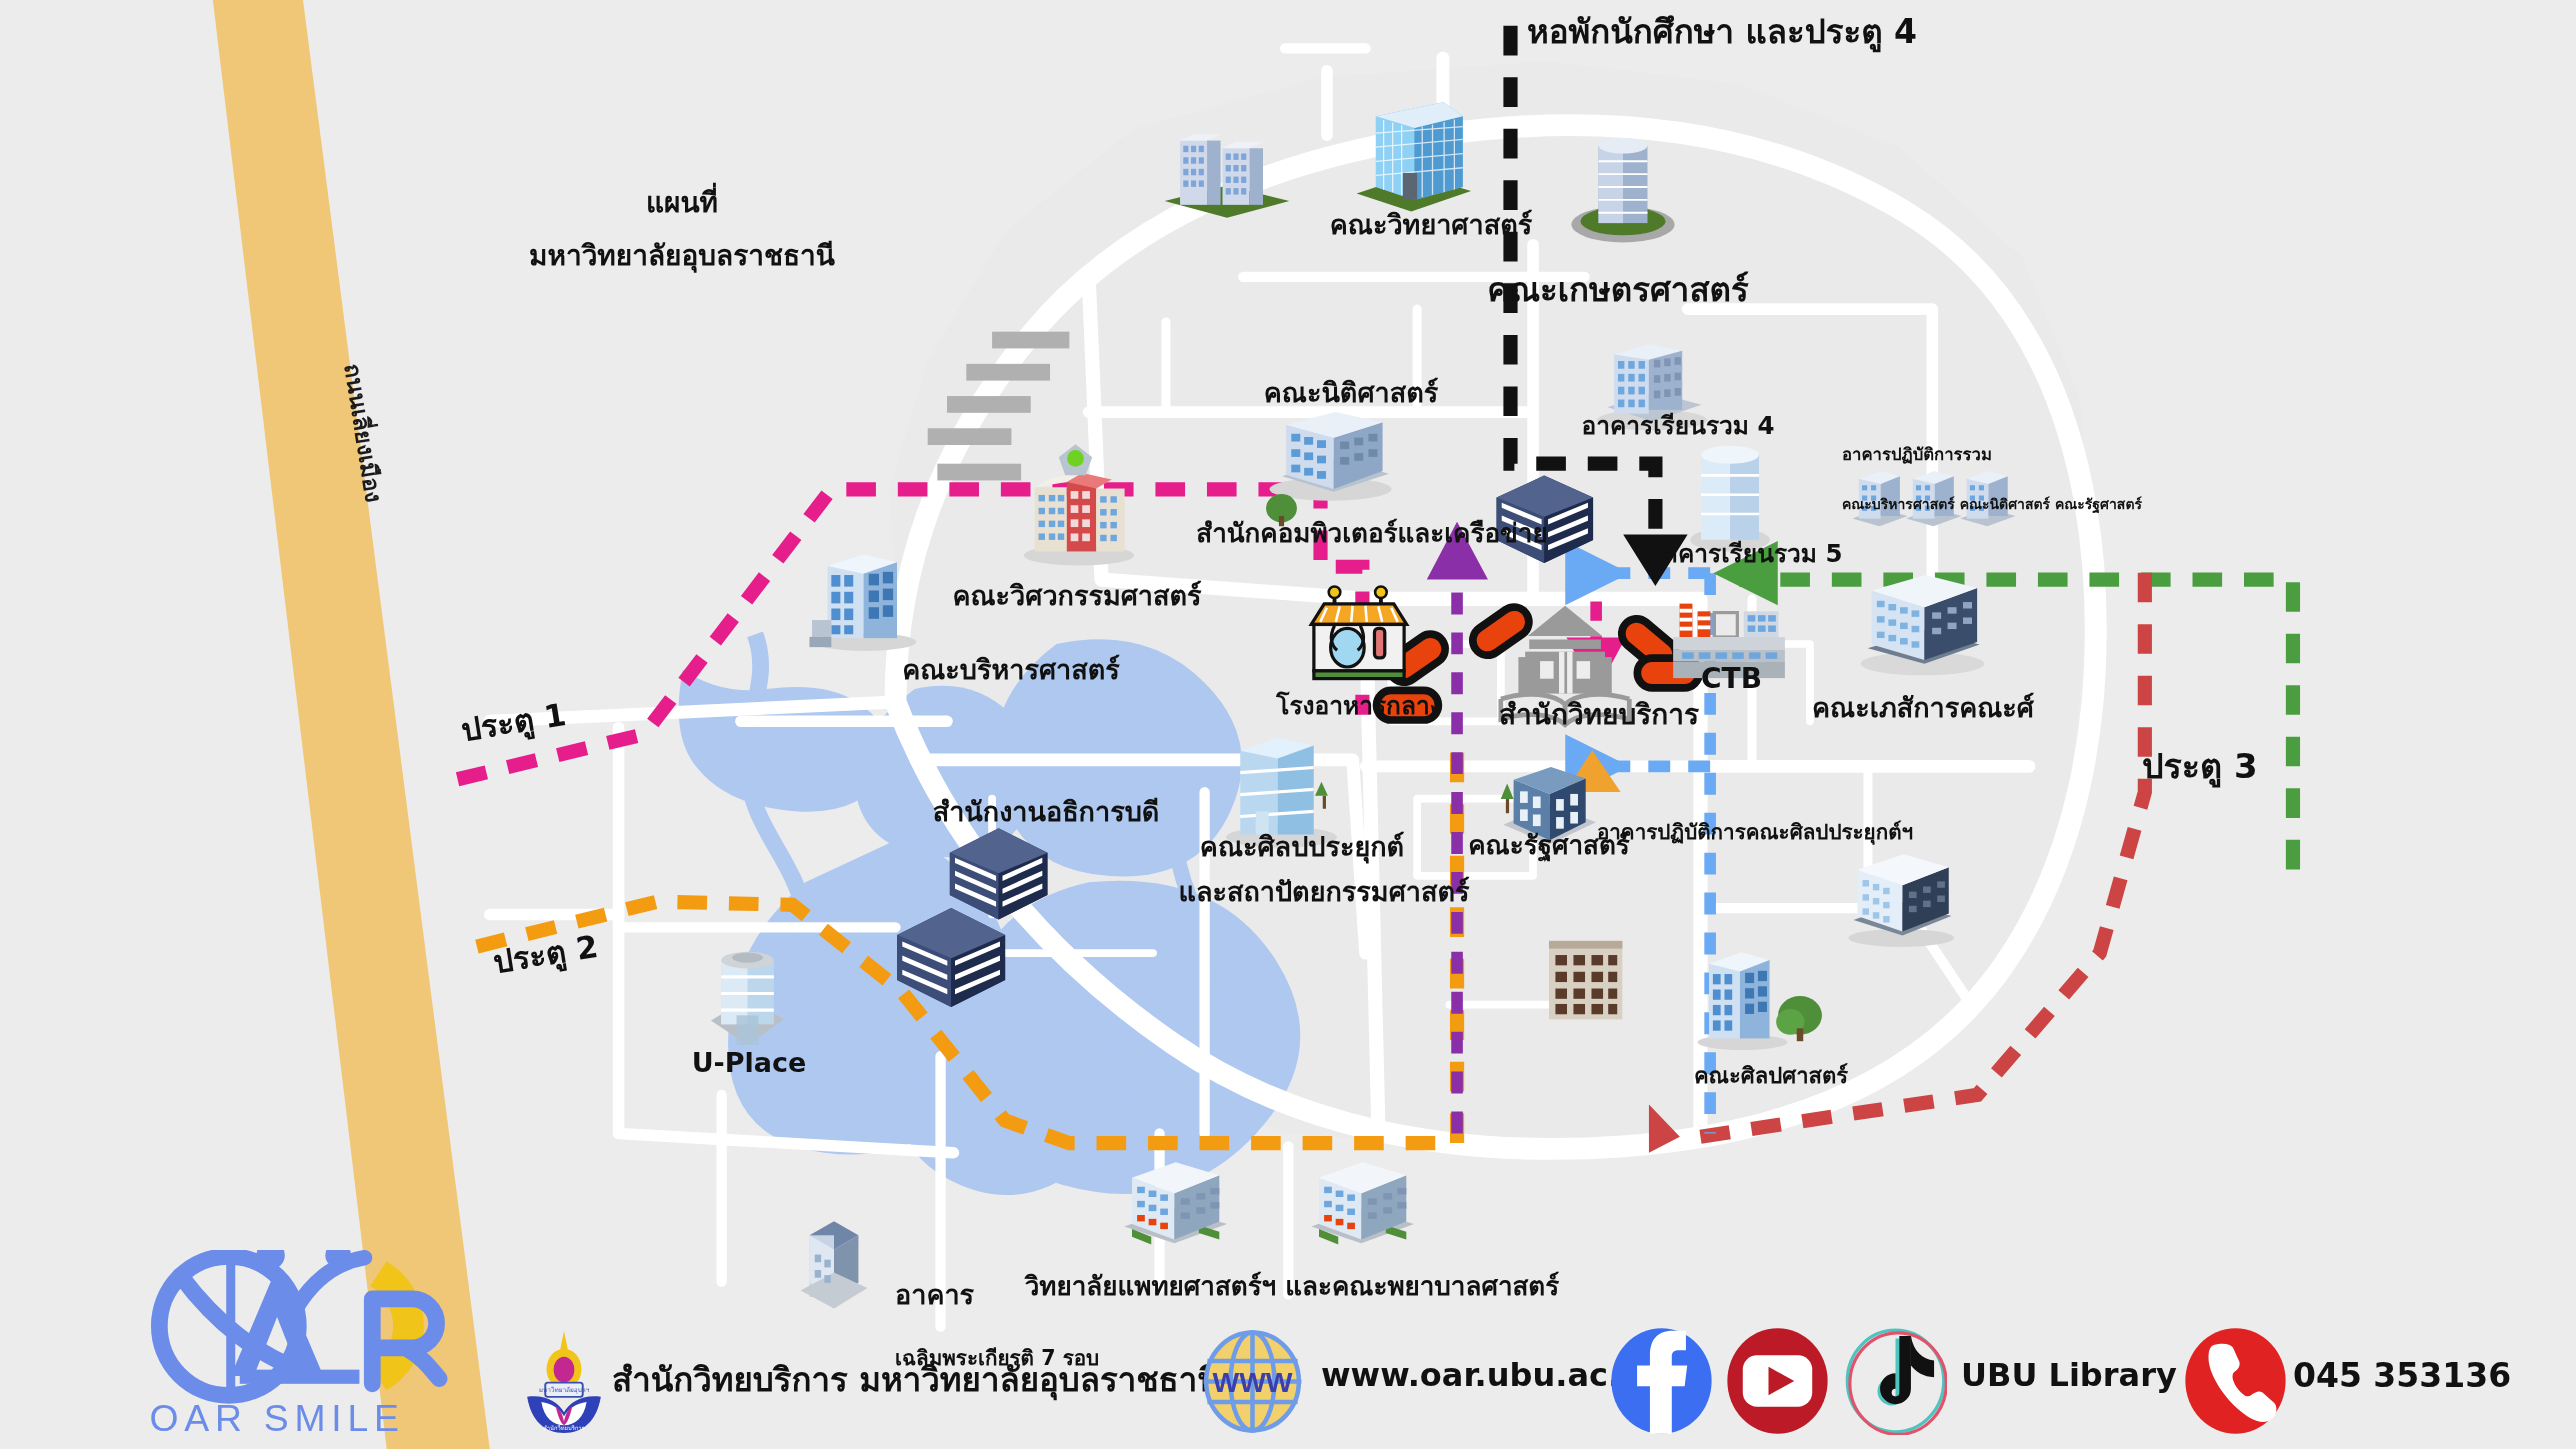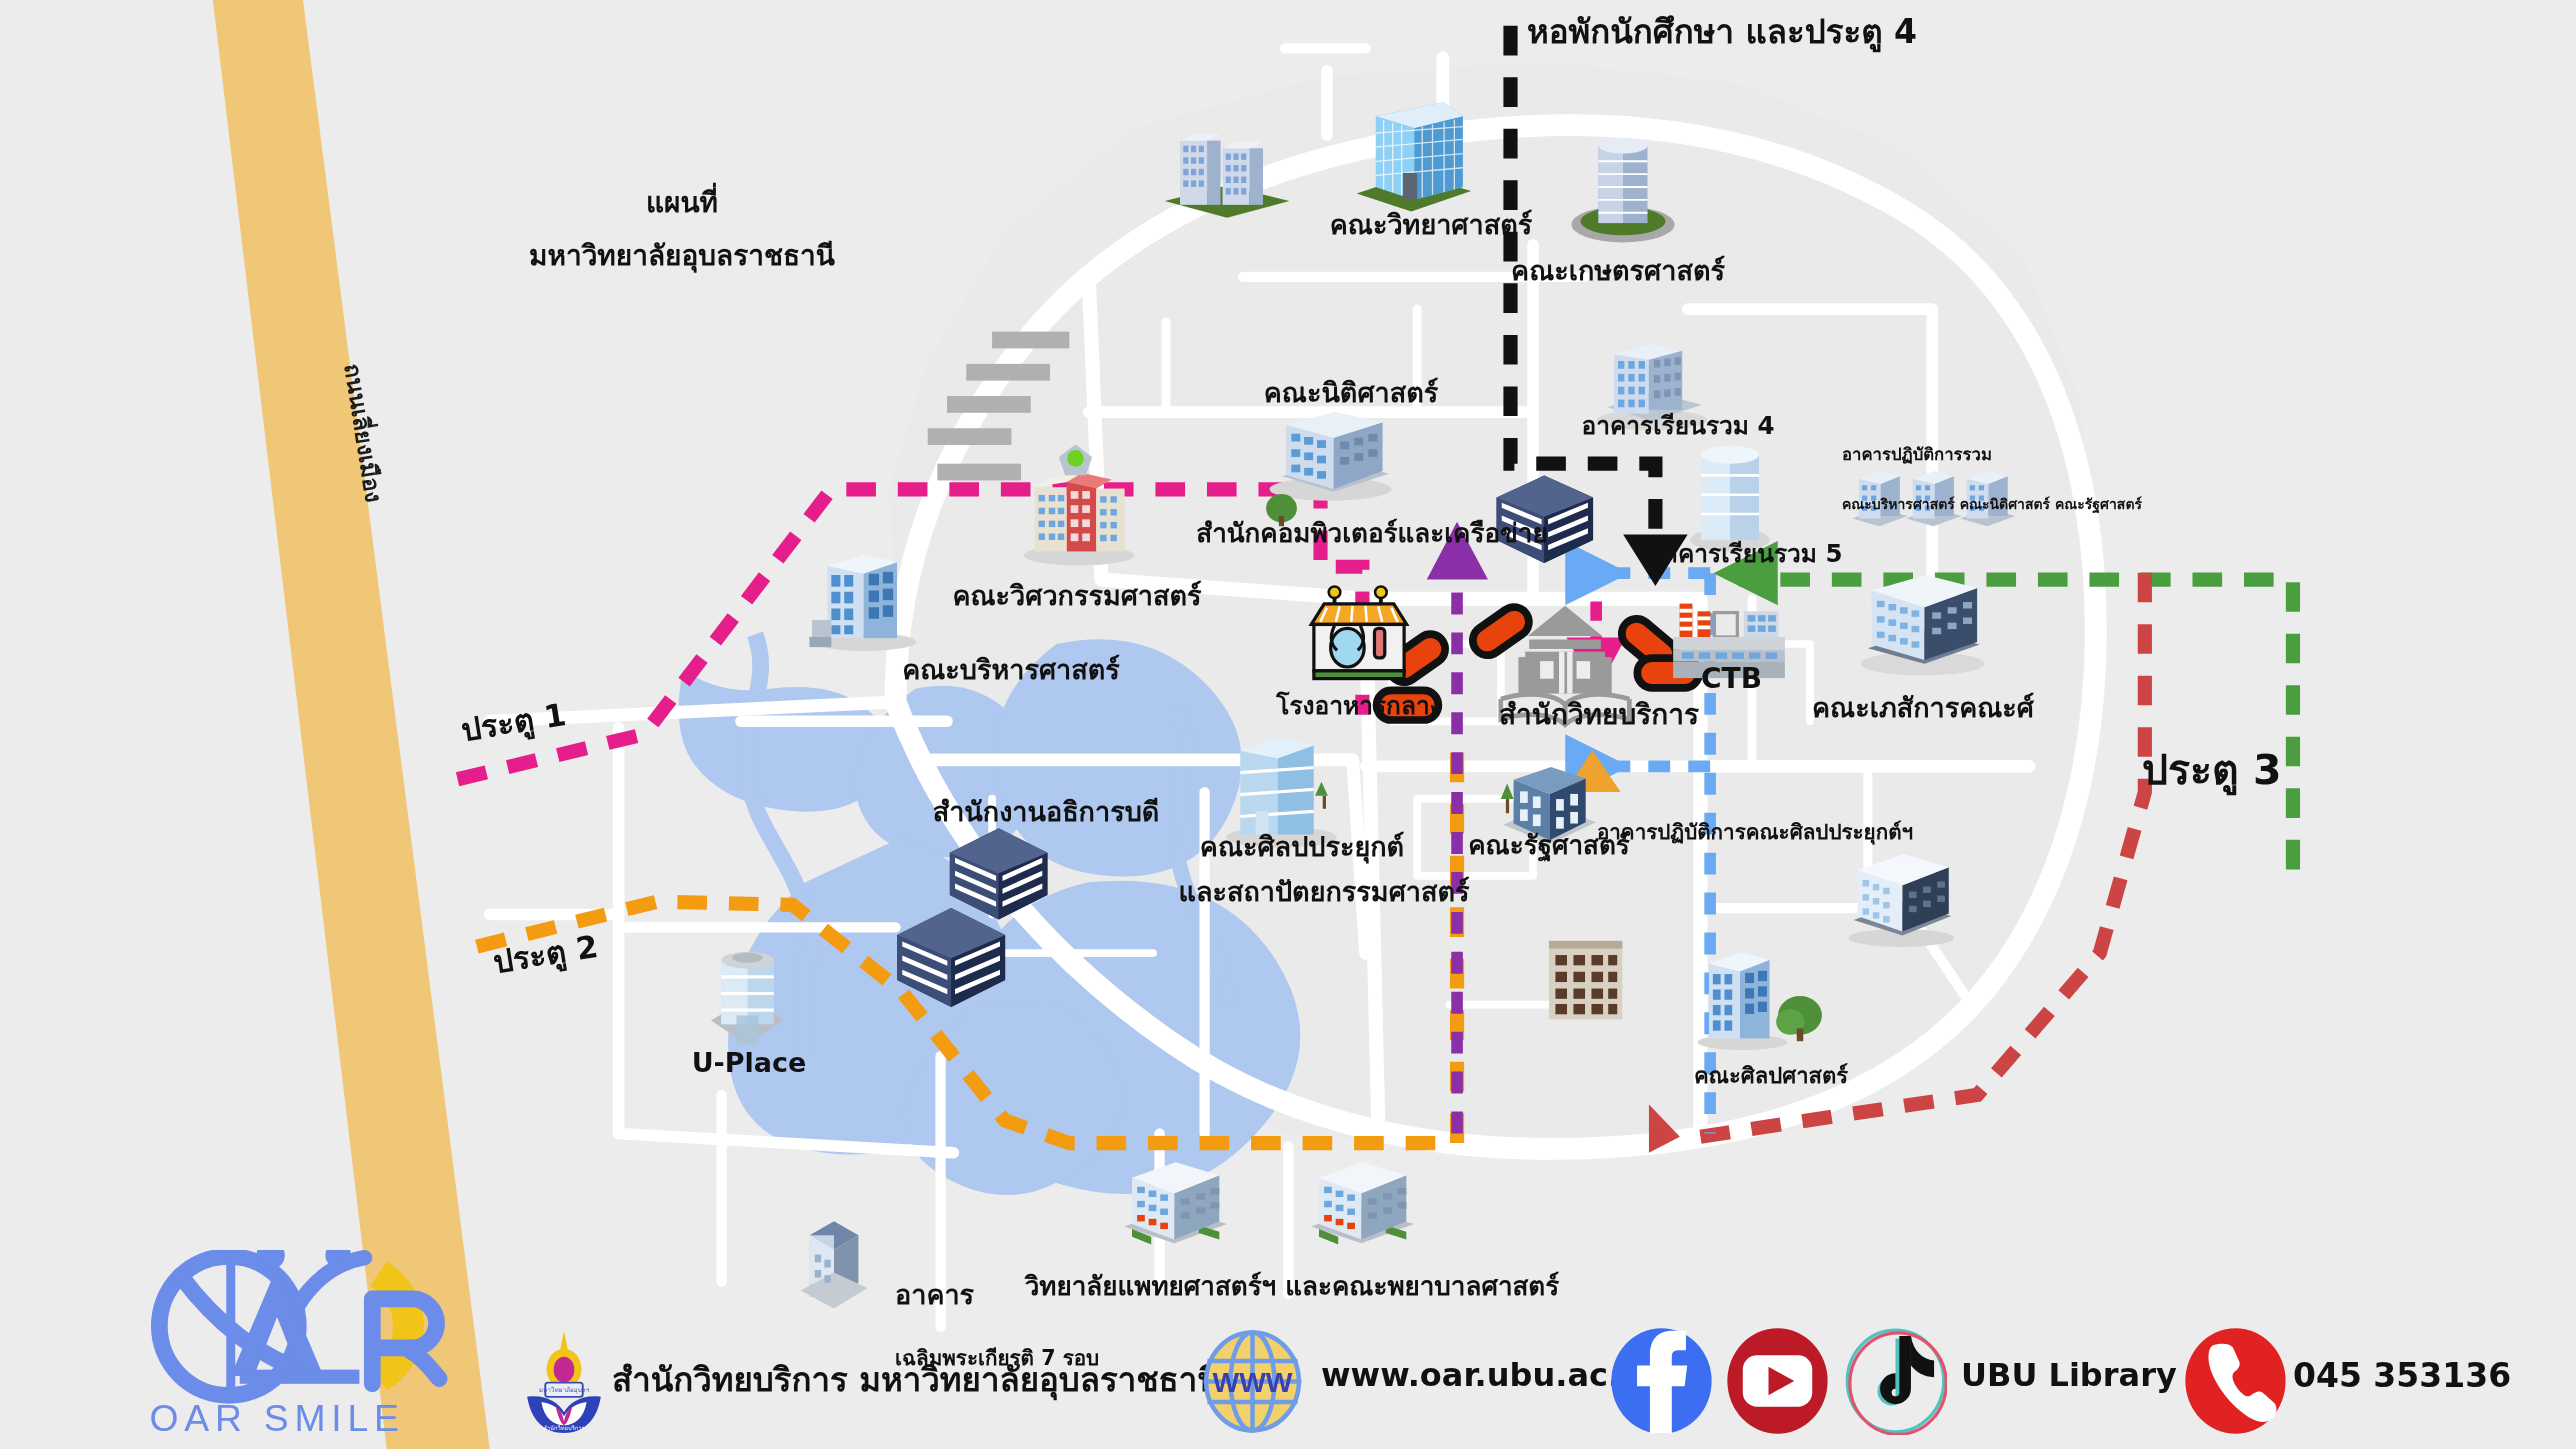--- a/index.html
+++ b/index.html
@@ -782,21 +782,21 @@
   </svg>
 
   <div class="lbl" style="left:1527px;top:13px;font-size:33px">หอพักนักศึกษา และประตู 4</div>
 
   <div class="lbl ctr" style="left:682px;top:187px;font-size:28px">แผนที่</div>
   <div class="lbl ctr" style="left:682px;top:240px;font-size:28px">มหาวิทยาลัยอุบลราชธานี</div>
 
   <div class="roadname" style="left:370px;top:361px;font-size:23px;transform:rotate(81deg);">ถนนเลี่ยงเมือง</div>
 
   <div class="lbl ctr" style="left:1431px;top:209px;font-size:27px">คณะวิทยาศาสตร์</div>
-  <div class="lbl ctr" style="left:1618px;top:255px;font-size:27px">คณะเกษตรศาสตร์</div>
+  <div class="lbl ctr" style="left:1618px;top:271px;font-size:33px">คณะเกษตรศาสตร์</div>
   <div class="lbl ctr" style="left:1351px;top:377px;font-size:27px">คณะนิติศาสตร์</div>
   <div class="lbl ctr" style="left:1678px;top:412px;font-size:24.5px">อาคารเรียนรวม 4</div>
   <div class="lbl ctr" style="left:1746px;top:540px;font-size:24.5px">อาคารเรียนรวม 5</div>
 
   <div class="lbl thin" style="left:1842px;top:419px;font-size:16.7px">อาคารปฏิบัติการรวม</div>
   <div class="lbl thin" style="left:1842px;top:470px;font-size:14px">คณะบริหารศาสตร์ คณะนิติศาสตร์ คณะรัฐศาสตร์</div>
 
   <div class="lbl ctr" style="left:1372px;top:519px;font-size:26px">สำนักคอมพิวเตอร์และเครือข่าย</div>
 
   <div class="lbl ctr" style="left:1077px;top:580px;font-size:27px">คณะวิศวกรรมศาสตร์</div>
@@ -823,21 +823,21 @@
 
   <div class="lbl ctr" style="left:749px;top:1047px;font-size:27px">U-Place</div>
 
   <div class="lbl" style="left:895px;top:1279px;font-size:27px">อาคาร</div>
   <div class="lbl thin" style="left:895px;top:1321px;font-size:20.6px">เฉลิมพระเกียรติ 7 รอบ</div>
 
   <div class="lbl ctr" style="left:1292px;top:1272px;font-size:26px">วิทยาลัยแพทยศาสตร์ฯ และคณะพยาบาลศาสตร์</div>
 
   <div class="lbl" style="left:461px;top:705px;font-size:31px;transform:rotate(-9deg)">ประตู 1</div>
   <div class="lbl" style="left:493px;top:937px;font-size:31px;transform:rotate(-9deg)">ประตู 2</div>
-  <div class="lbl" style="left:2142px;top:747px;font-size:41px">ประตู 3</div>
+  <div class="lbl" style="left:2142px;top:747px;font-size:34px">ประตู 3</div>
 
   <svg class="abs" style="left:84px;top:1250px" width="399" height="193" viewBox="0 0 620 300">
     <path d="M470 18 A 115 115 0 0 1 470 218 L 445 180 A 72 72 0 0 0 445 56 Z" fill="#f0c419"></path>
     <circle cx="225" cy="118" r="108" fill="none" stroke="#6b8ce8" stroke-width="26"></circle>
     <path d="M150 40 C 210 120 270 160 330 185" stroke="#6b8ce8" stroke-width="26" fill="none" stroke-linecap="round"></path>
     <path d="M228 12 L228 224" stroke="#6b8ce8" stroke-width="14" fill="none"></path>
     <circle cx="290" cy="8" r="22" fill="#6b8ce8"></circle>
     <path d="M238 40 L300 200 L362 40" stroke="#6b8ce8" stroke-width="0" fill="none"></path>
     <polygon points="300,26 372,196 336,196 300,104 264,196 228,196" fill="#6b8ce8"></polygon>
     <rect x="242" y="186" width="186" height="22" fill="#6b8ce8"></rect>

